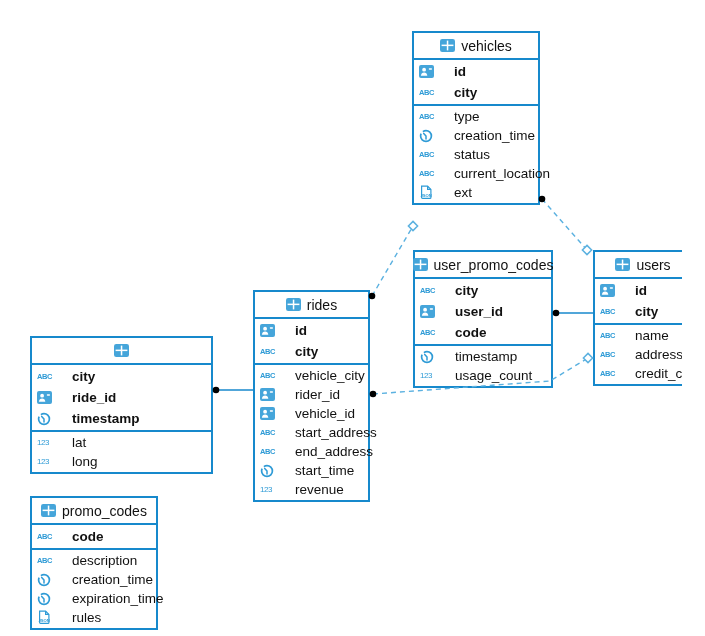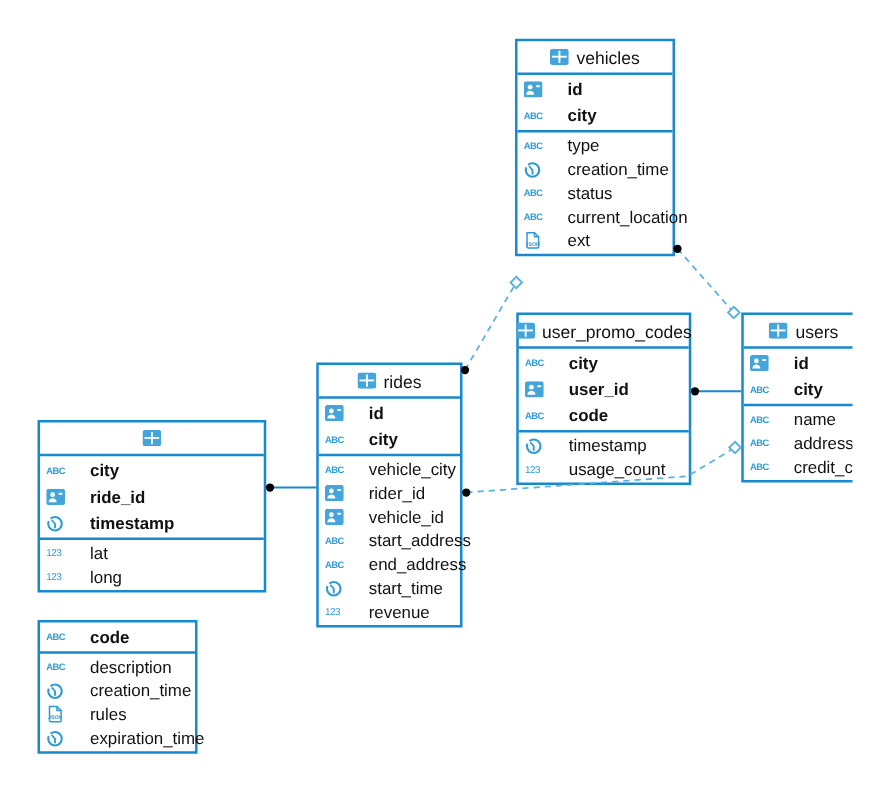--- a/index.html
+++ b/index.html
@@ -352,20 +352,30 @@
      </div>
         <div class="row">
        <span class="ticon">
             <span class="num-icon">123</span>
           </span>
        <span class="clabel">long</span>
      </div>
      </div>
     </div>
     <div class="table" style="left: 30px; top: 496px; width: 128px;">
+      <div class="thead">
+       <span class="ticon" style="width:16px">
+      <svg width="15" height="13" viewBox="0 0 15 13">
+        <rect width="15" height="13" rx="2.2" fill="#45a5da"></rect>
+        <rect x="1.6" y="5.6" width="11.8" height="1.5" fill="#fff"></rect>
+        <rect x="6.8" y="1.6" width="1.5" height="9.8" fill="#fff"></rect>
+      </svg>
+        </span>
+       <span class="ttitle">promo_codes</span>
+     </div>
      <div class="section pk">
        <div class="row">
        <span class="ticon">
             <span class="txt-icon">ABC</span>
           </span>
        <span class="clabel">code</span>
      </div>
      </div>
      <div class="section cols">
        <div class="row">
@@ -375,39 +385,39 @@
        <span class="clabel">description</span>
      </div>
         <div class="row">
        <span class="ticon">
       <svg width="14" height="14" viewBox="0 0 14 14">
         <circle cx="7" cy="7" r="5.4" fill="none" stroke="#2f9bd6" stroke-width="1.7" stroke-dasharray="24 2.5" stroke-dashoffset="5"></circle>
         <path d="M7 7 L4.7 4.4 M7 7 L7 10" stroke="#2f9bd6" stroke-width="1.5" stroke-linecap="round" fill="none"></path>
       </svg>
           </span>
        <span class="clabel">creation_time</span>
+     </div>
+        <div class="row">
+       <span class="ticon">
+      <svg width="14" height="14" viewBox="0 0 14 14">
+        <circle cx="7" cy="7" r="5.4" fill="none" stroke="#2f9bd6" stroke-width="1.7" stroke-dasharray="24 2.5" stroke-dashoffset="5"></circle>
+        <path d="M7 7 L4.7 4.4 M7 7 L7 10" stroke="#2f9bd6" stroke-width="1.5" stroke-linecap="round" fill="none"></path>
+      </svg>
+          </span>
+       <span class="clabel">expiration_time</span>
      </div>
         <div class="row">
        <span class="ticon">
       <svg width="14" height="15" viewBox="0 0 14 15">
         <path d="M2.6 1.2 H8.6 L11.9 4.4 V12.4 a0.9 0.9 0 0 1 -0.9 0.9 H3.5 a0.9 0.9 0 0 1 -0.9 -0.9 Z" fill="#fff" stroke="#2f9bd6" stroke-width="1.2"></path>
         <path d="M8.6 1.2 V4.4 H11.9" fill="none" stroke="#2f9bd6" stroke-width="1.2"></path>
         <text x="7.2" y="11.6" font-size="4.2" font-weight="bold" text-anchor="middle" fill="#2f9bd6" font-family="Liberation Sans, sans-serif">JSON</text>
       </svg>
           </span>
        <span class="clabel">rules</span>
-     </div>
-        <div class="row">
-       <span class="ticon">
-      <svg width="14" height="14" viewBox="0 0 14 14">
-        <circle cx="7" cy="7" r="5.4" fill="none" stroke="#2f9bd6" stroke-width="1.7" stroke-dasharray="24 2.5" stroke-dashoffset="5"></circle>
-        <path d="M7 7 L4.7 4.4 M7 7 L7 10" stroke="#2f9bd6" stroke-width="1.5" stroke-linecap="round" fill="none"></path>
-      </svg>
-          </span>
-       <span class="clabel">expiration_time</span>
      </div>
      </div>
     </div>
     <svg id="rel-layer" width="705" height="636">
       <polyline points="216,390 253,390" class="rel-solid"></polyline>
       <circle cx="216" cy="390" r="3.3" class="rel-dot"></circle>
       <polyline points="556,313 593,313" class="rel-solid"></polyline>
       <circle cx="556" cy="313" r="3.3" class="rel-dot"></circle>
       <polyline points="372,296 413,226" class="rel-dashed"></polyline>
       <path d="M 413 221.4 L 417.6 226 L 413 230.6 L 408.4 226 Z" class="rel-diamond"></path>

